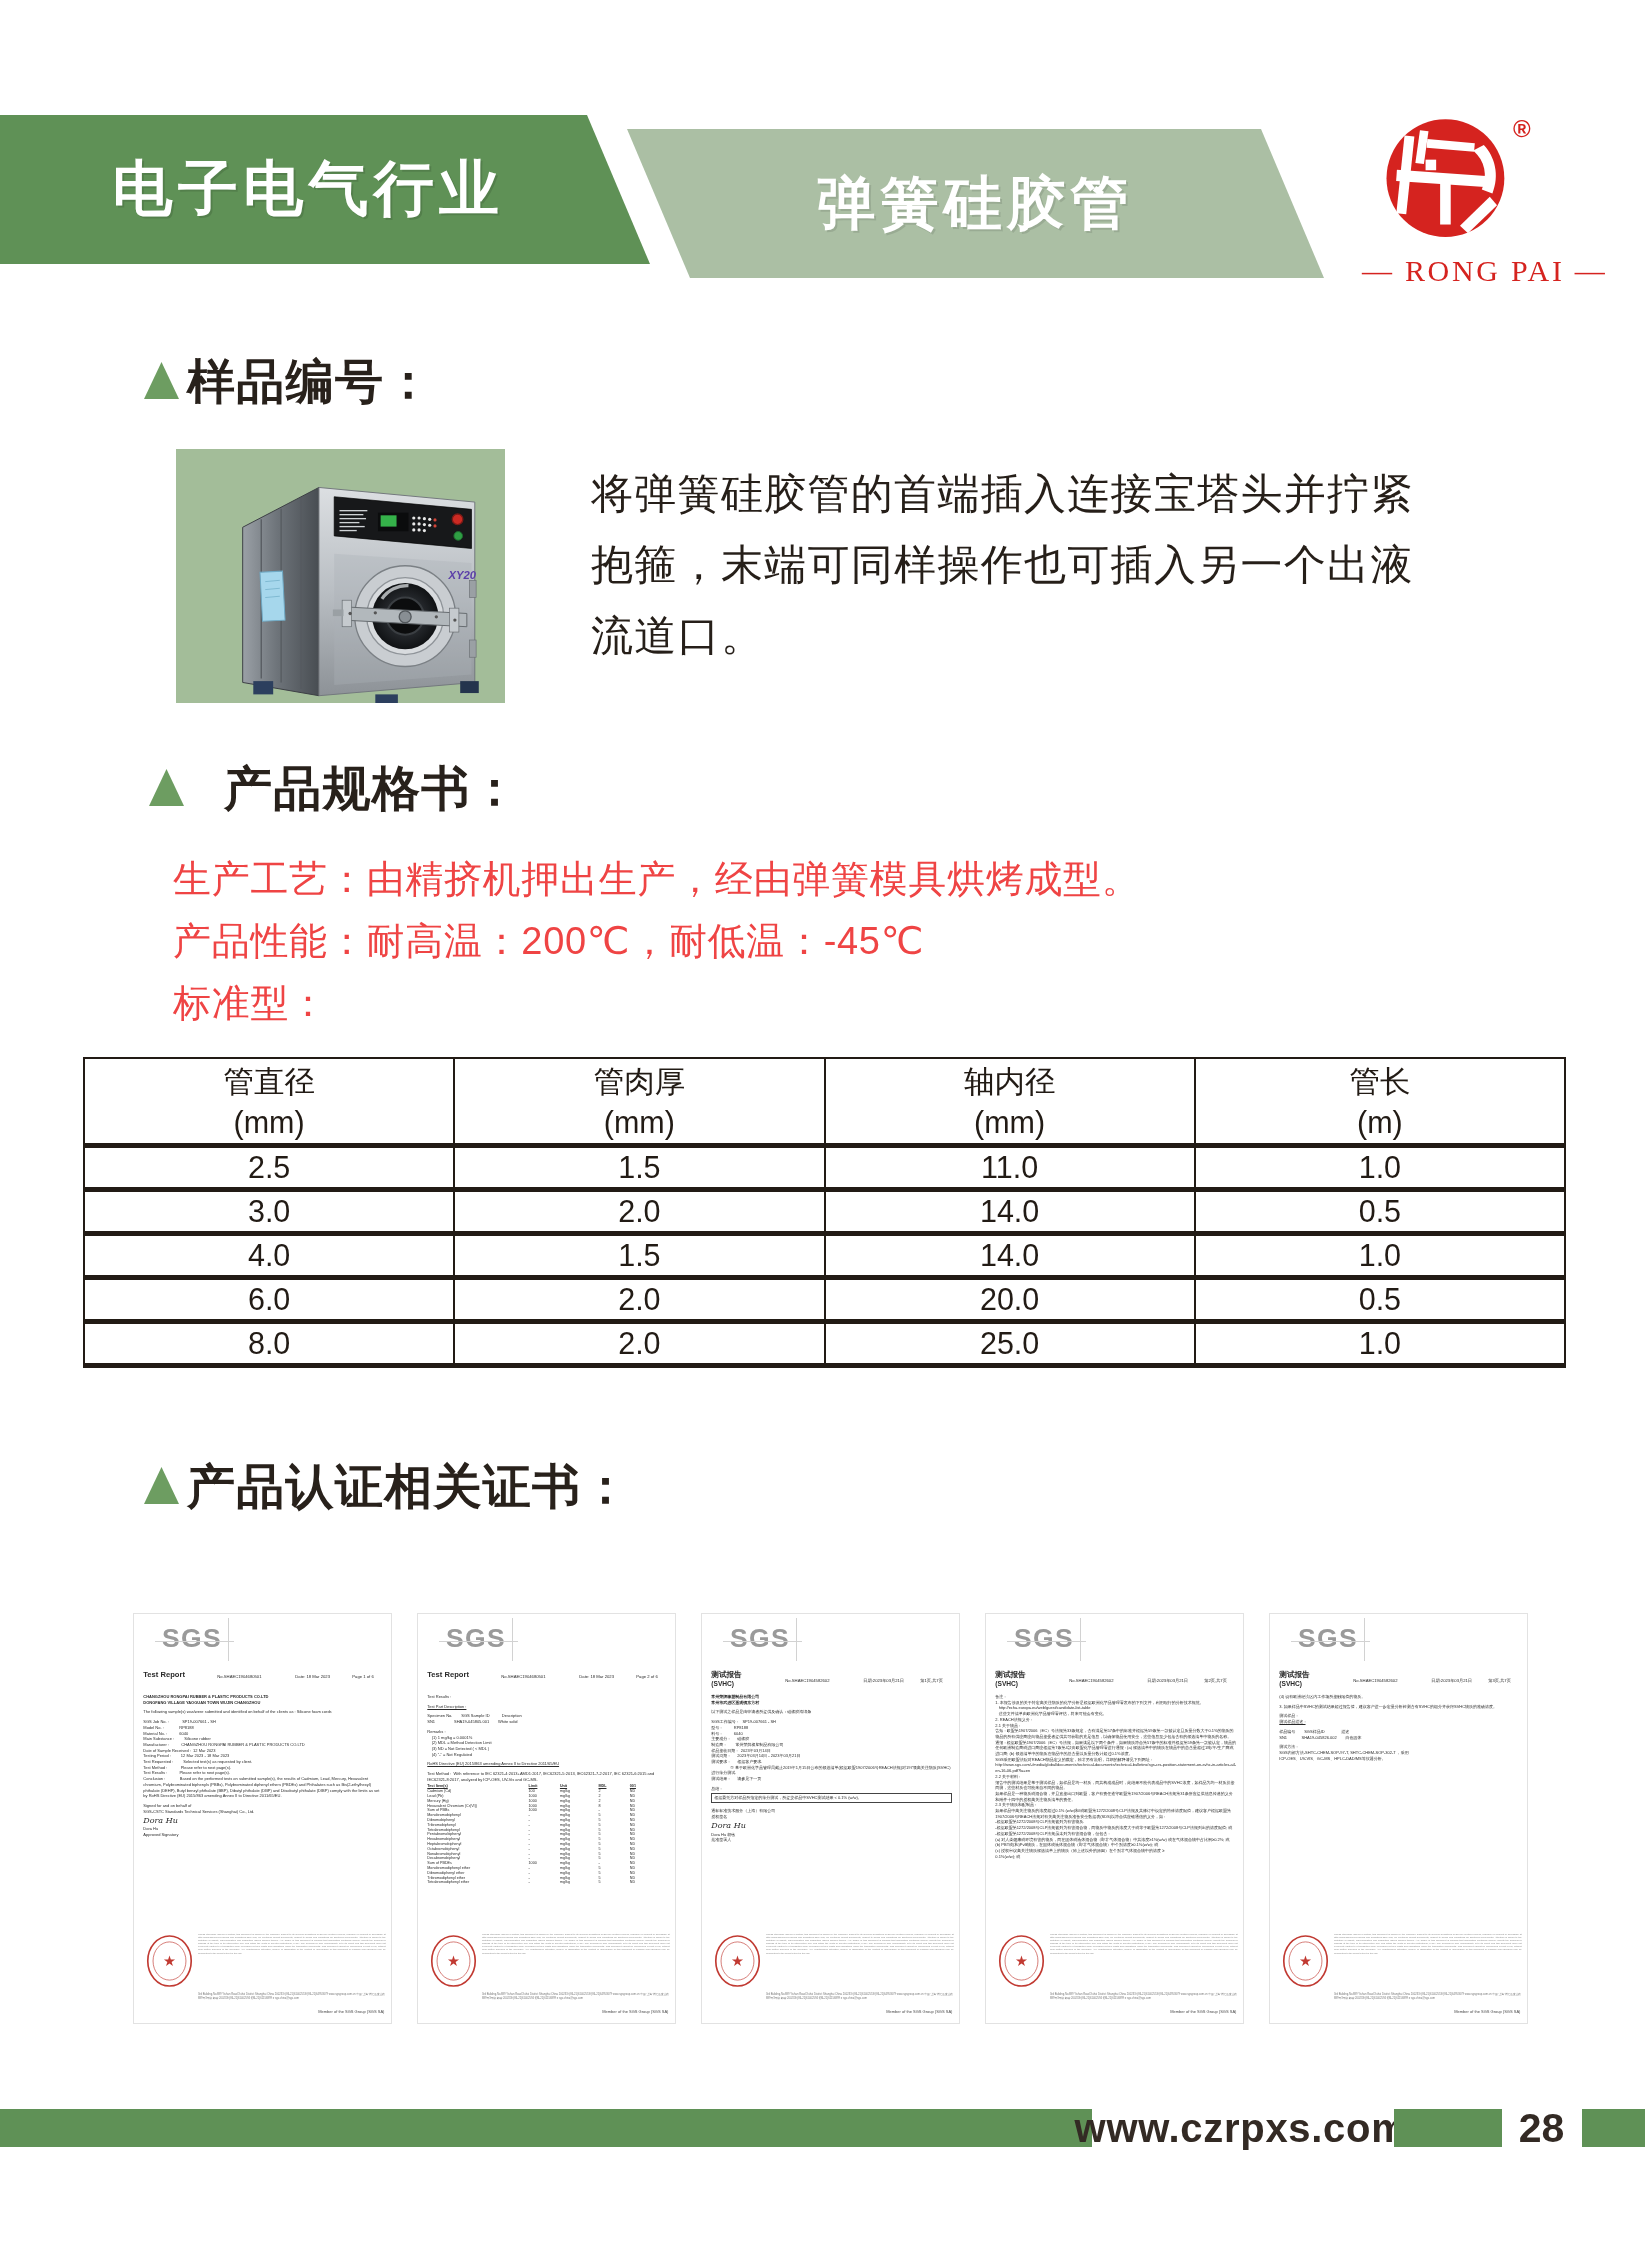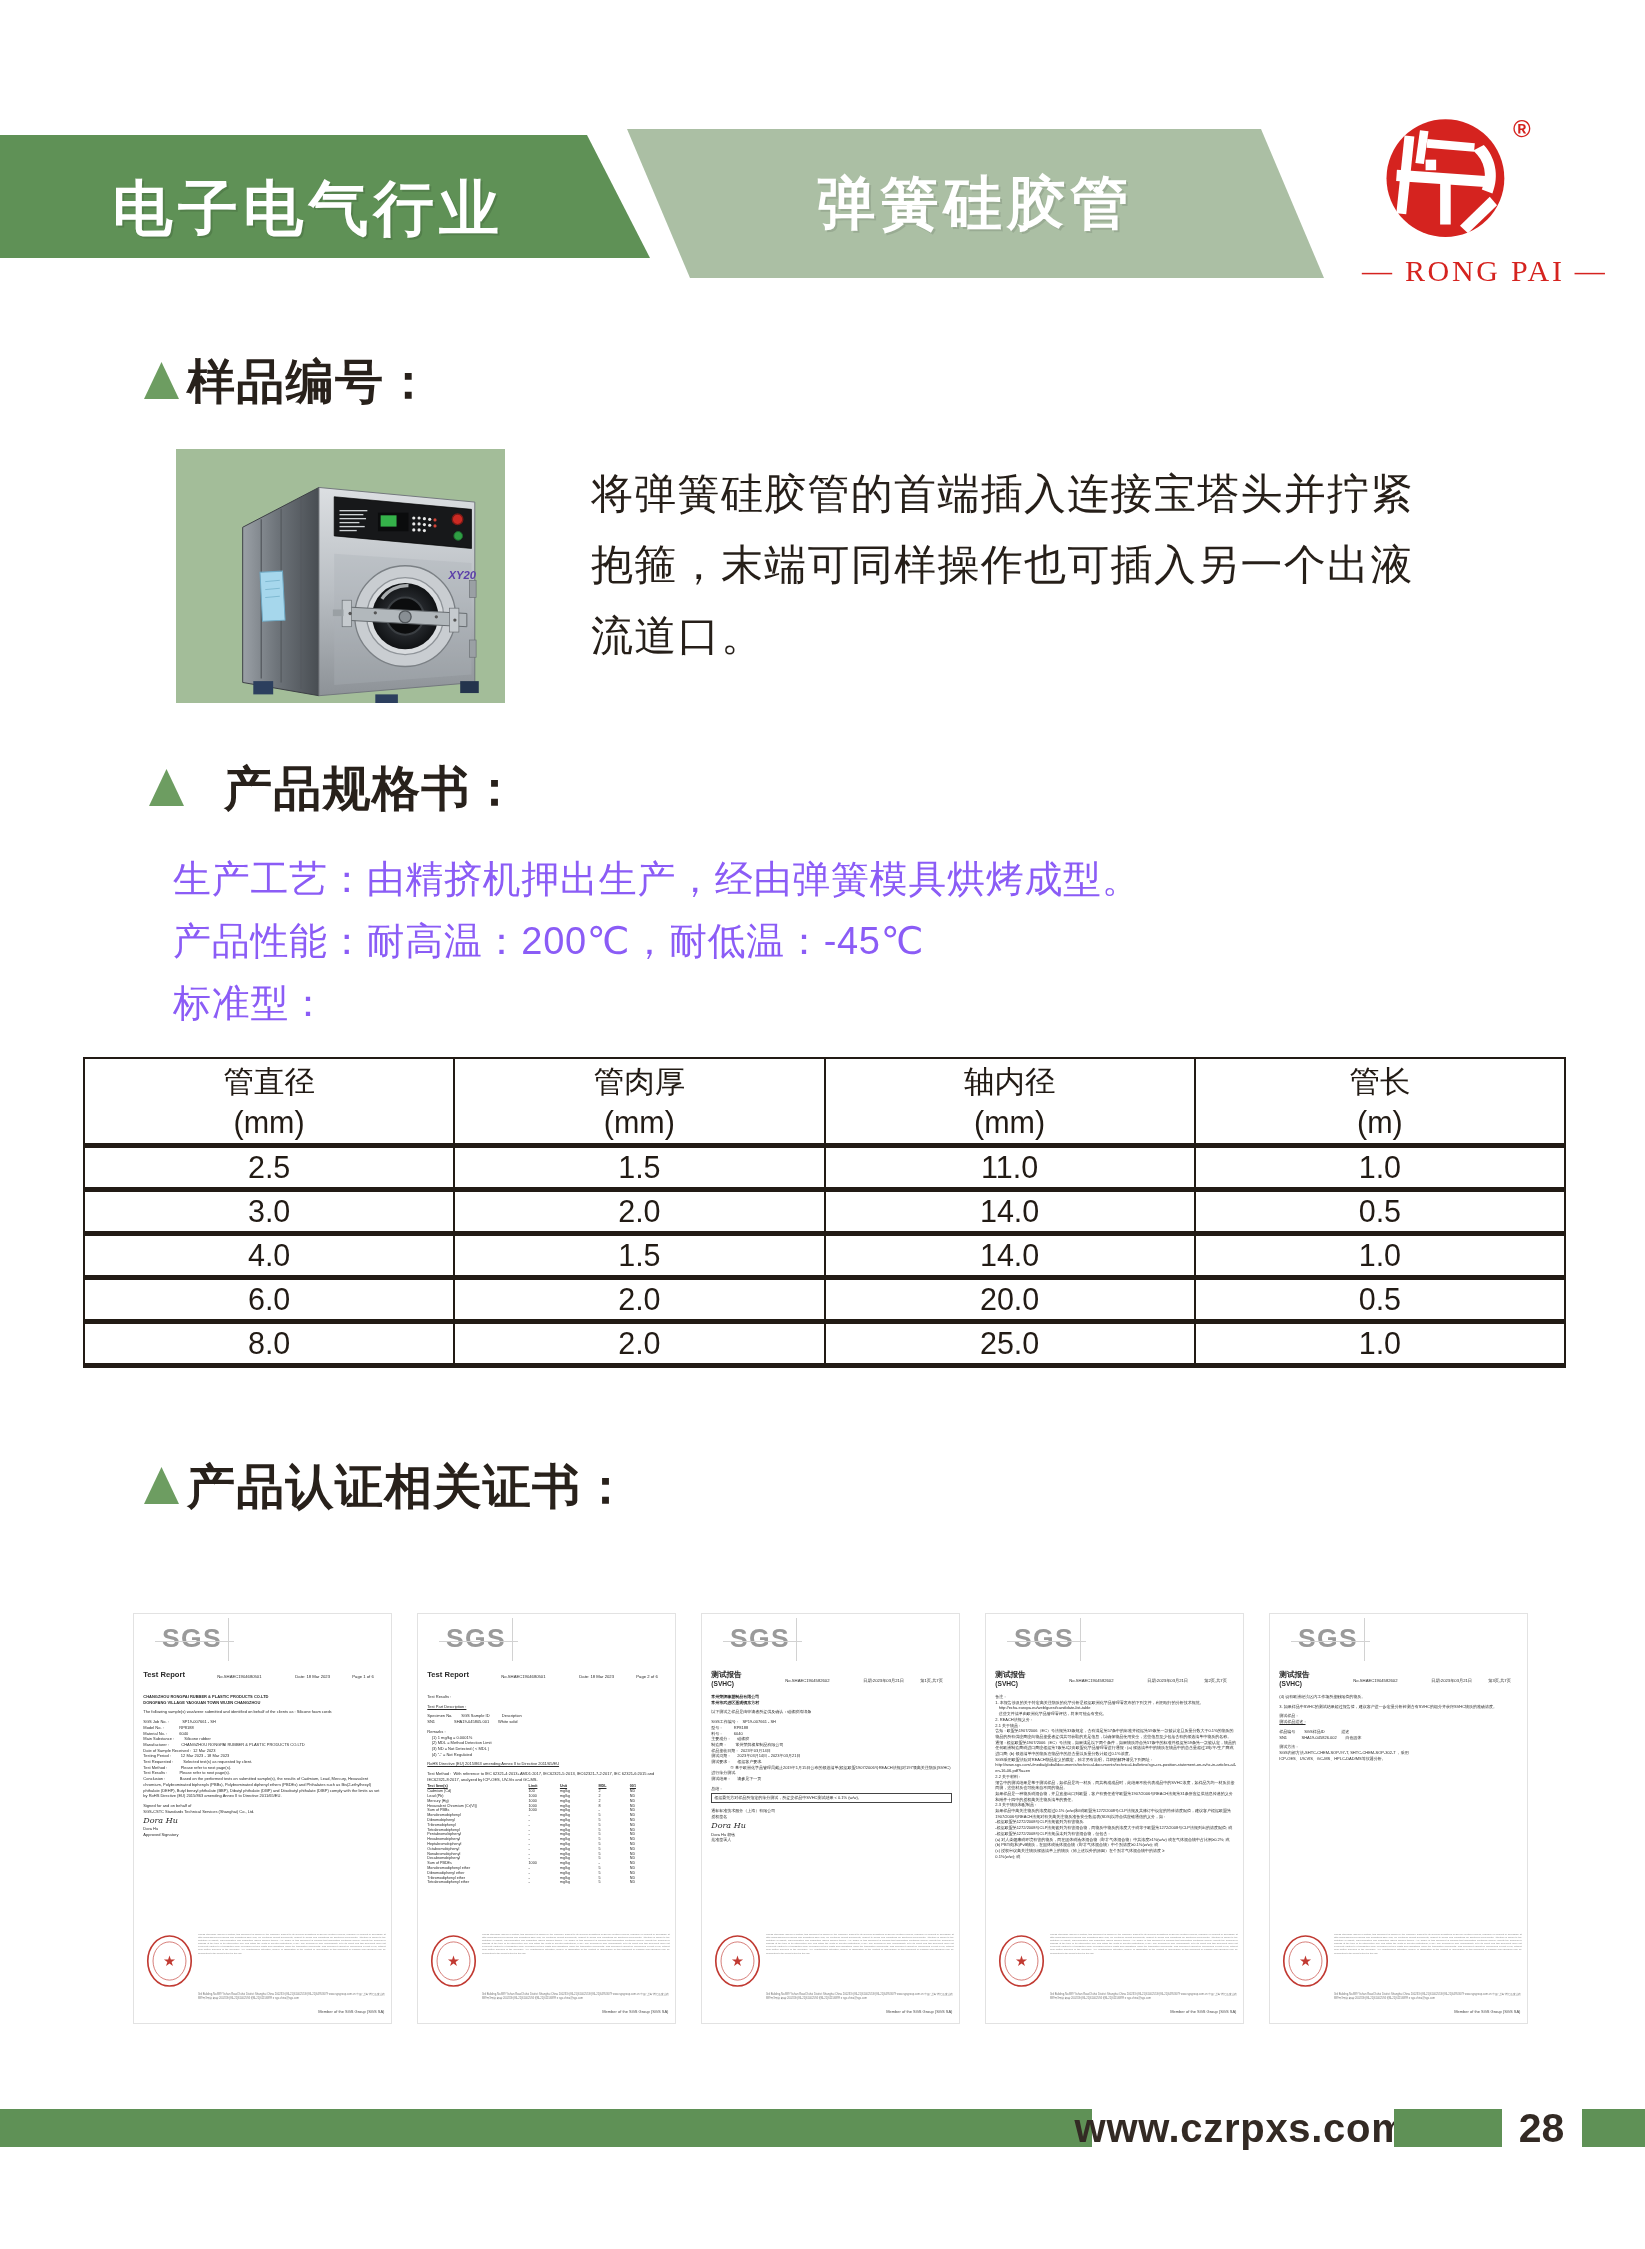--- a/index.html
+++ b/index.html
@@ -1,19 +1,19 @@
 <!DOCTYPE html>
 <html style="font-size:10.6px"><head>
 <meta charset="utf-8">
 <style>
   html,body{margin:0;padding:0;background:#e8e8e8;}
   .page{position:relative;width:1646px;height:2250px;background:#ffffff;overflow:hidden;
         font-family:"Liberation Sans","DejaVu Sans",sans-serif;color:#261f19;}
   
-  .banner-dark{position:absolute;left:0;top:135px;width:783px;height:123px;background:#5f9156;
+  .banner-dark{position:absolute;left:0;top:115px;width:783px;height:149px;background:#5f9156;
                clip-path:polygon(0 0,587px 0,650px 100%,0 100%);}
   .banner-dark .btxt{position:absolute;left:0;top:0;width:617px;height:149px;display:flex;align-items:center;
                justify-content:center;font-size:60px;font-weight:700;color:#ffffff;letter-spacing:5.3px;
                text-shadow:2px 2px 0 rgba(0,0,0,0.12);}
   .banner-light{position:absolute;left:0;top:129px;width:1361px;height:149px;background:#abbfa4;
                clip-path:polygon(627px 0,1261px 0,1324px 100%,690px 100%);}
   .banner-light .btxt{position:absolute;left:627px;top:0;width:697px;height:149px;display:flex;align-items:center;
                justify-content:center;font-size:58px;font-weight:700;color:#ffffff;letter-spacing:5.3px;
                text-shadow:2px 2px 0 rgba(0,0,0,0.10);}
   
@@ -21,21 +21,21 @@
   .brand-reg{position:absolute;left:151px;top:2.7px;font-size:24px;color:#d5231f;font-weight:700;}
   .brand-text{position:absolute;left:0;top:142px;width:192px;text-align:center;
               font-family:"Liberation Serif","DejaVu Serif",serif;color:#d5231f;font-size:30px;letter-spacing:2.7px;white-space:nowrap;}
   
   .sec-h{position:absolute;display:flex;align-items:flex-start;color:#28211b;font-size:48px;font-weight:600;letter-spacing:1.3px;}
   .tri{width:35px;height:37px;background:#6d9d61;clip-path:polygon(50% 0,100% 100%,0 100%);margin-top:12px;margin-right:8px;flex:0 0 auto;}
   
   .install-img{position:absolute;left:176px;top:449px;width:329px;height:254px;background:#a3bd99;}
   .install-text{position:absolute;left:591px;top:458px;width:1025px;font-size:42px;line-height:71px;color:#261f19;letter-spacing:1.3px;}
   
-  .spec-lines{position:absolute;left:173px;top:848px;font-size:38px;line-height:62px;color:#8b5cf6;letter-spacing:0.7px;}
+  .spec-lines{position:absolute;left:173px;top:848px;font-size:38px;line-height:62px;color:#ef4444;letter-spacing:0.7px;}
   #spec-table{position:absolute;left:83px;top:1057px;width:1483px;border:2px solid #221b15;border-bottom-width:5.3px;box-sizing:border-box;}
   .t-row{display:flex;border-bottom:5.3px solid #221b15;}
   .t-row:last-child{border-bottom:none;}
   .t-cell{flex:1;border-right:2px solid #221b15;display:flex;align-items:center;justify-content:center;
           font-size:30.5px;color:#221b15;}
   .t-cell:last-child{border-right:none;}
   .t-hcell{flex-direction:column;justify-content:space-evenly;height:84px;}
   .t-dcell{height:39px;}
   
   .cert{position:absolute;top:1613px;width:259px;height:411px;background:#fff;border:0.7px solid #e2e2e2;

